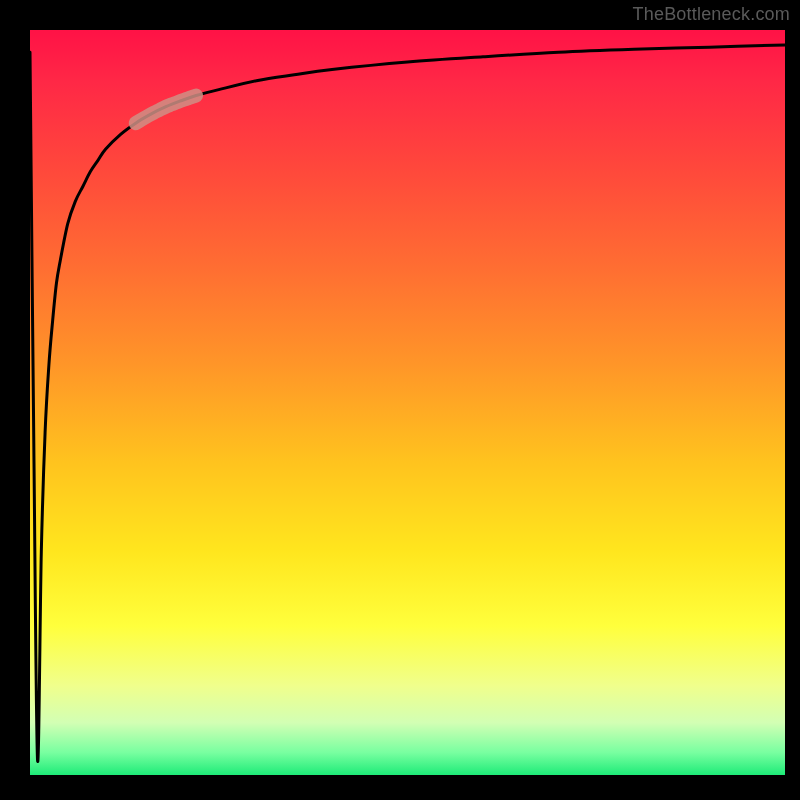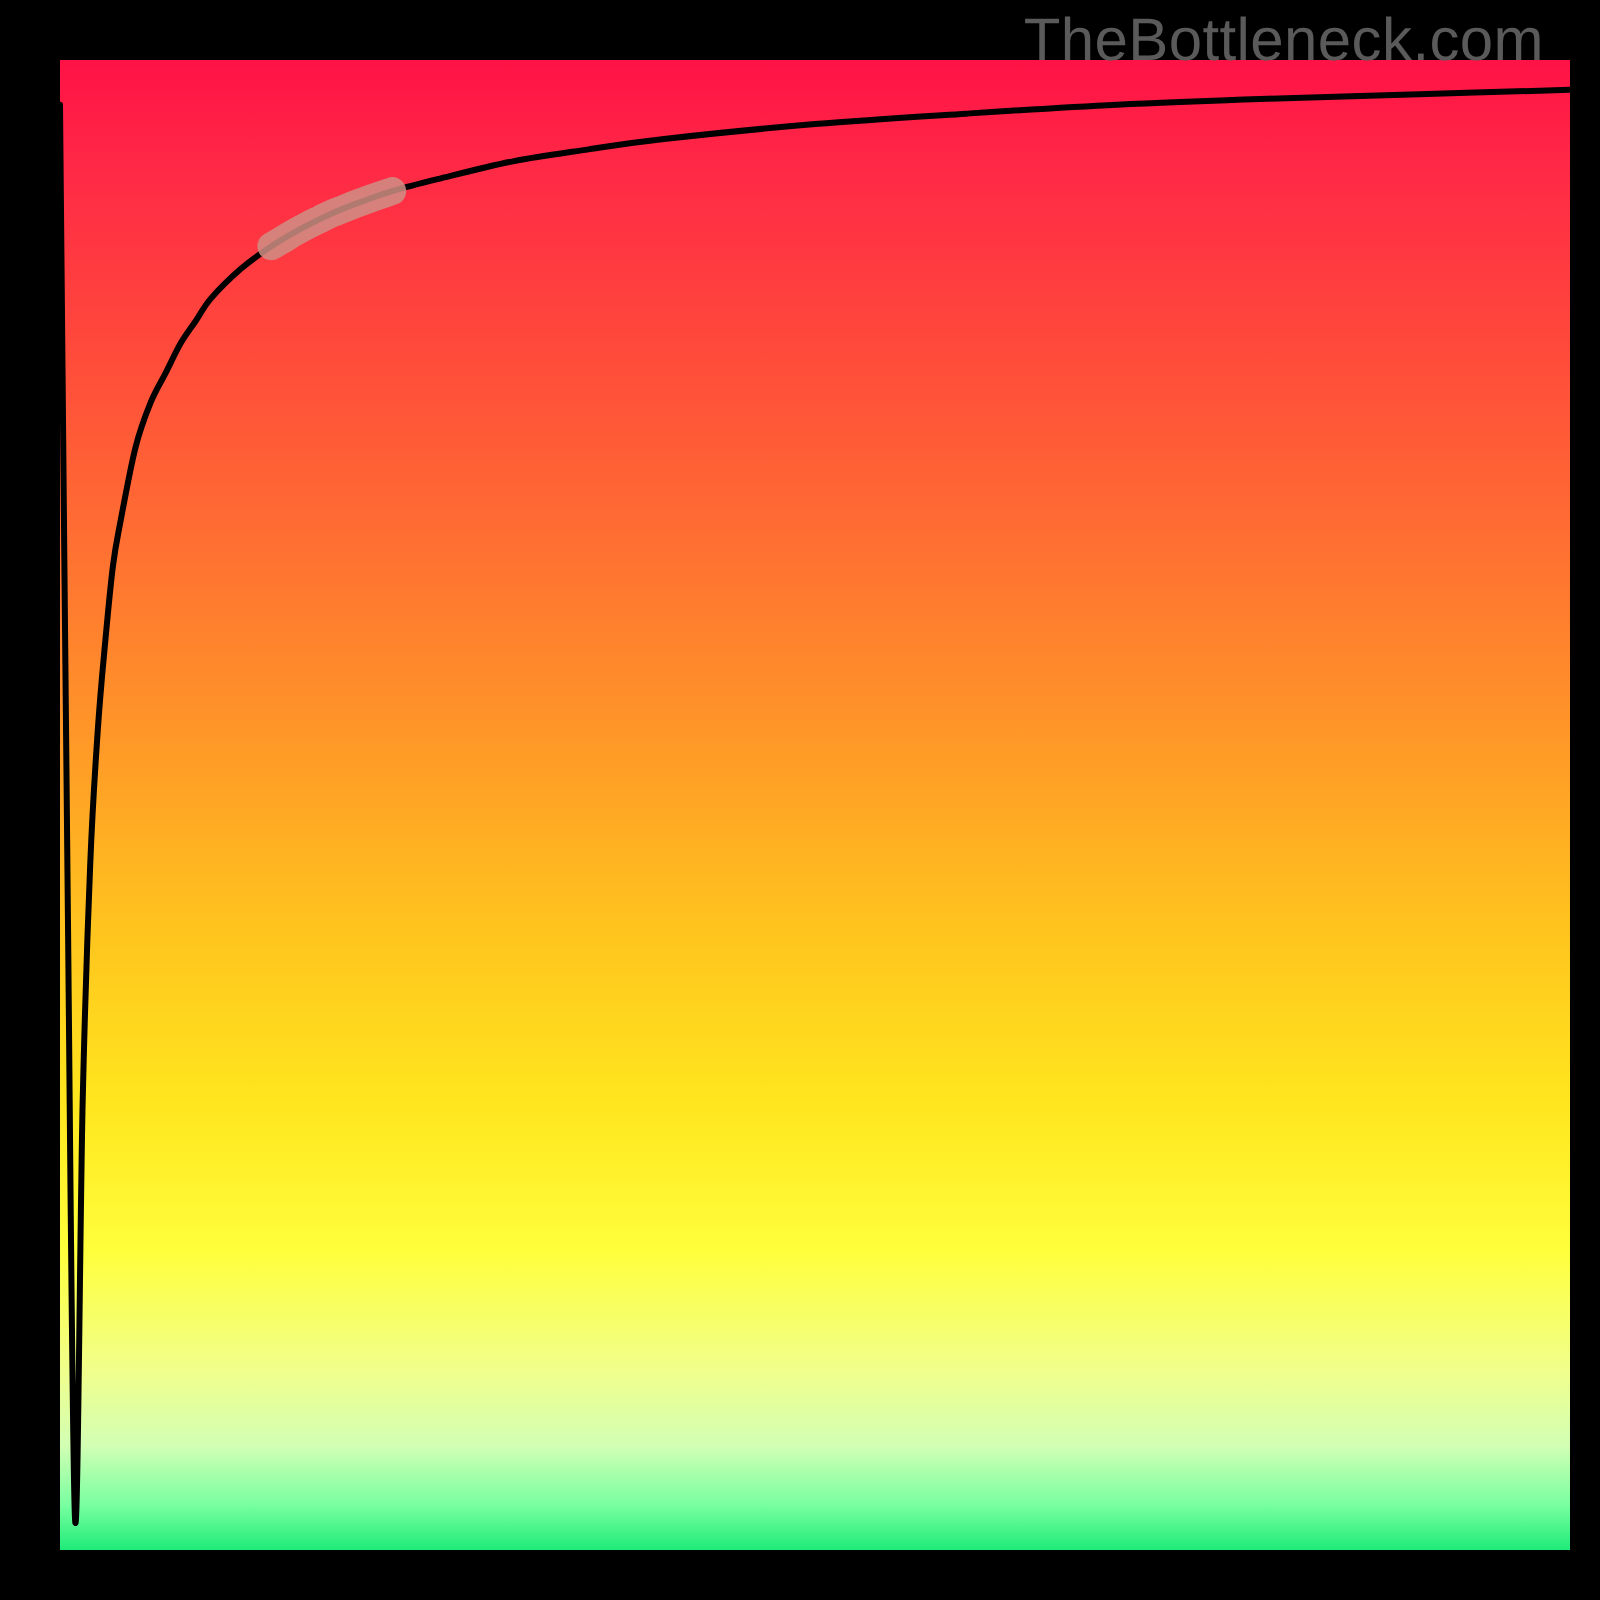--- a/index.html
+++ b/index.html
@@ -36,23 +36,23 @@
       rgb(255,255,60)  80%,
       rgb(240,255,140) 88%,
       rgb(210,255,180) 93%,
       rgb(120,255,160) 97%,
       rgb(30,235,120)  100%
     );
   }
   .watermark {
     position: absolute;
     top: 4px;
-    right: 28px;
+    right: 10px;
     font-family: Arial, Helvetica, sans-serif;
-    font-size: 30px;
+    font-size: 18px;
     color: #5a5a5a;
     letter-spacing: 0.2px;
     user-select: none;
   }
   svg.curve {
     position: absolute;
     left: 30px;
     top: 30px;
     width: 755px;
     height: 745px;

